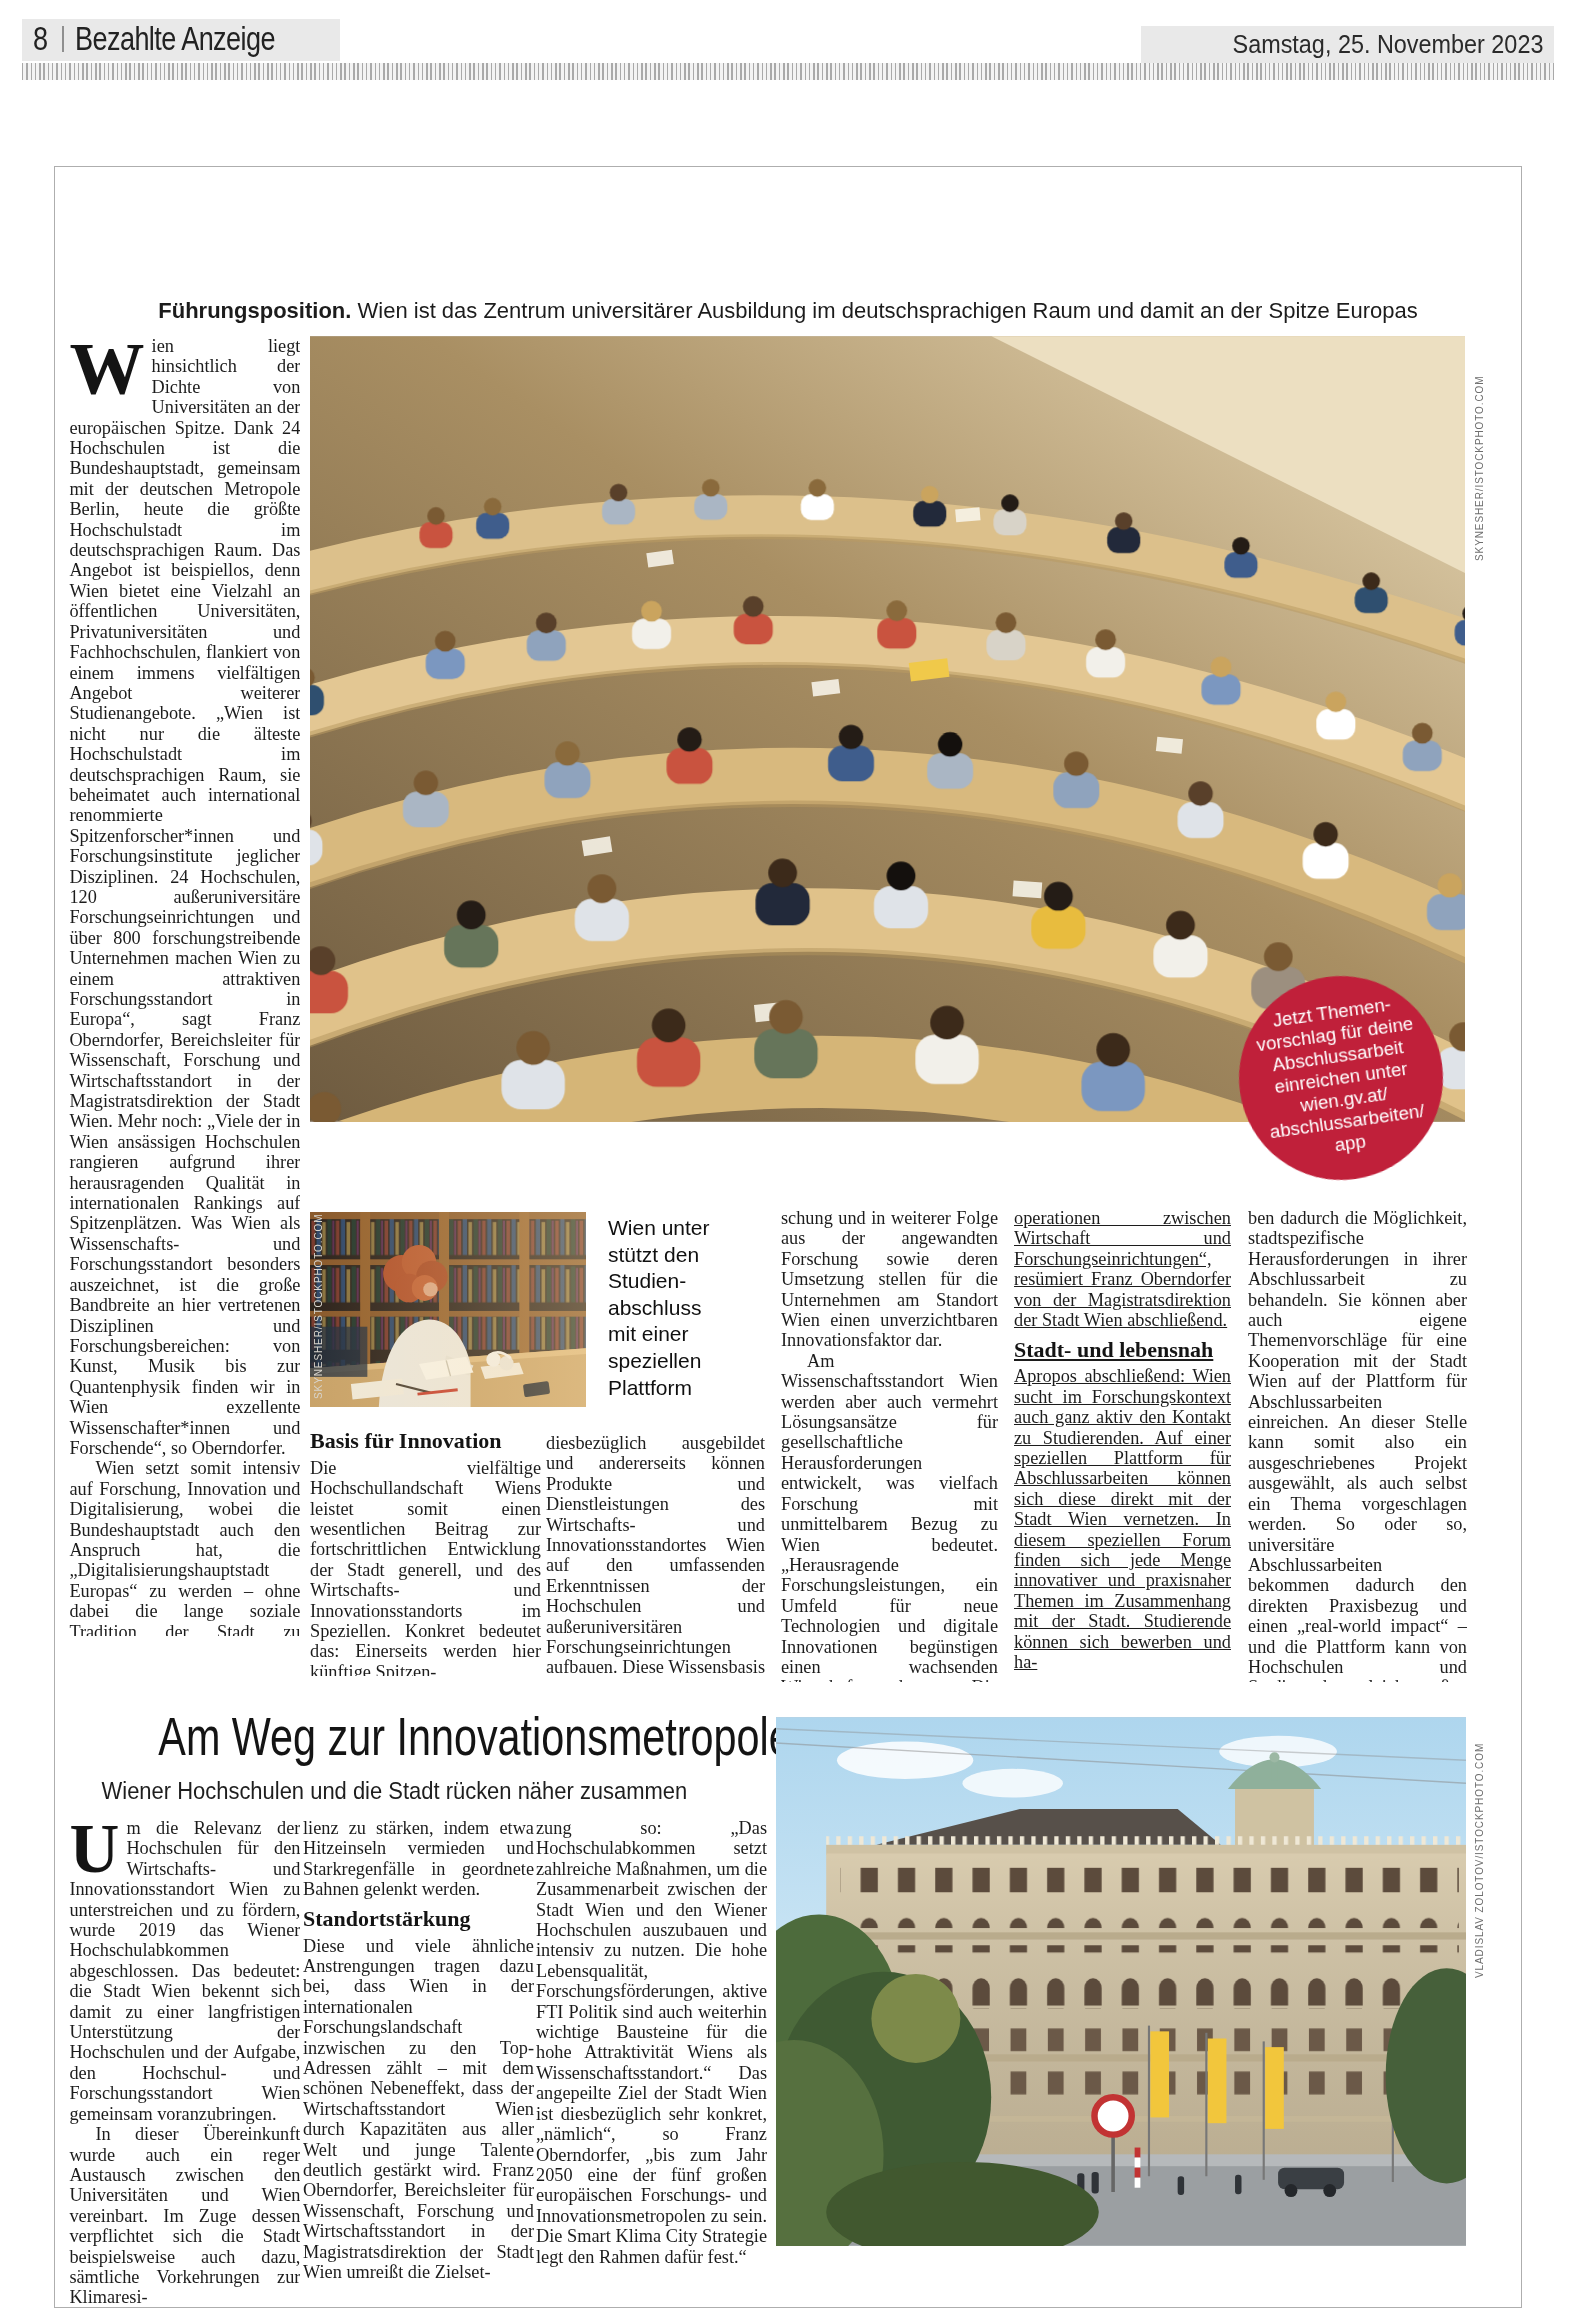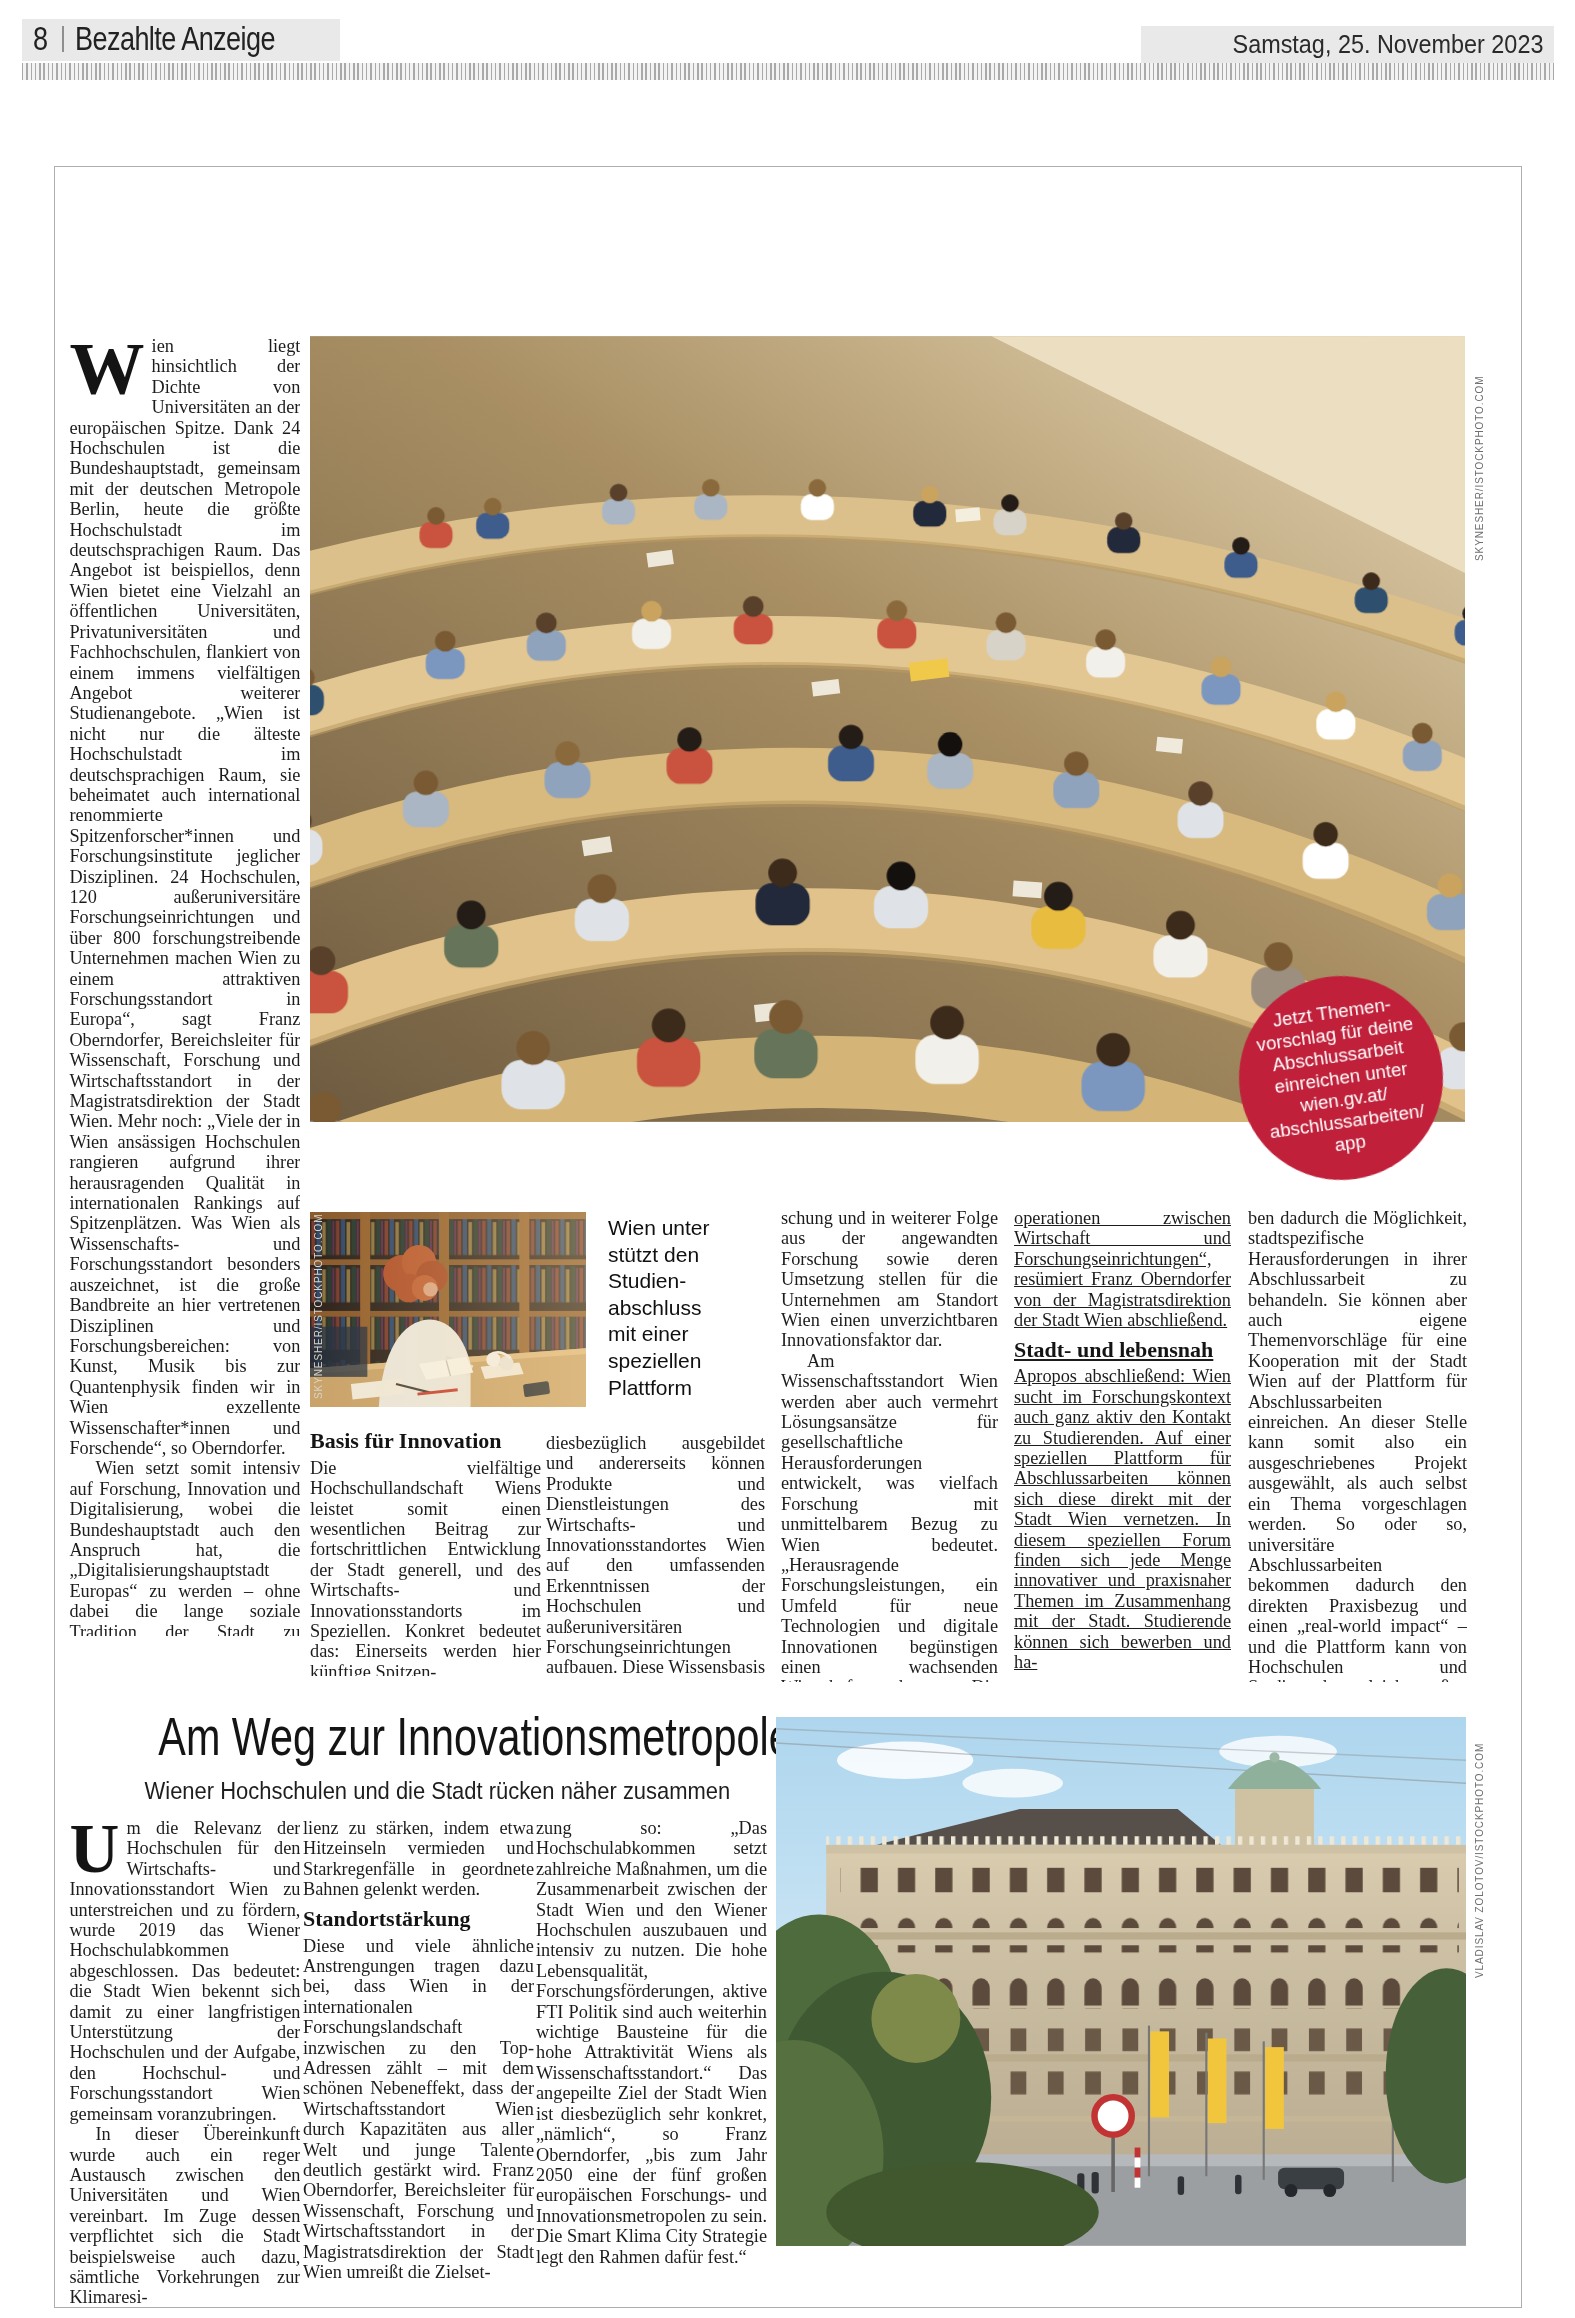--- a/index.html
+++ b/index.html
@@ -72,38 +72,41 @@
     background:#c0203a;transform:rotate(-8deg);display:flex;flex-direction:column;
     align-items:center;justify-content:center;color:#fff;text-align:center;
     font-size:18.7px;line-height:22px;z-index:5;
   }
   
   .libcap{position:absolute;left:553px;top:1048px;width:154px;font-size:21px;line-height:26.6px;color:#101010;}
   
   .a2-title{position:absolute;left:14.4px;top:1543px;width:693px;text-align:center;
     font-size:53px;color:#141414;line-height:1;}
   .a2-title span{display:inline-block;transform:scaleX(.78);transform-origin:center;white-space:nowrap;}
-  .a2-sub{position:absolute;left:14.4px;top:1610px;width:693px;text-align:right;font-size:24.4px;color:#1e1e1e;}
+  .a2-sub{position:absolute;left:14.4px;top:1610px;width:693px;text-align:left;font-size:24.4px;color:#1e1e1e;}
   .a2-sub span{display:inline-block;transform:scaleX(.9);transform-origin:center;white-space:nowrap;}
 </style>
 </head>
 <body>
 
 <div class="head-left">
   <span class="pgnum">8</span>
   <span class="head-div"></span>
   <span class="section">Bezahlte Anzeige</span>
 </div>
 <div class="head-right">
   <span>Samstag, 25. November 2023</span>
 </div>
 <div class="hatch"></div>
 
 <div class="frame">
 
+  <div class="a1-sub">
+    <span class="inner"><b>Führungsposition.</b><span> Wien ist das Zentrum universitärer Ausbildung im deutschsprachigen Raum und damit an der Spitze Europas</span></span>
+  </div>
 
   <div class="col" style="left:14.4px;top:169px;width:231px;height:1300px;">
     <p><span class="dropcap">W</span><span>ien liegt hinsichtlich der Dichte von Universitäten an der europäischen Spitze. Dank 24 Hochschulen ist die Bundeshauptstadt, gemeinsam mit der deutschen Metropole Berlin, heute die größte Hochschulstadt im deutschsprachigen Raum. Das Angebot ist beispiellos, denn Wien bietet eine Vielzahl an öffentlichen Universitäten, Privatuniversitäten und Fachhochschulen, flankiert von einem immens vielfältigen Angebot weiterer Studienangebote. „Wien ist nicht nur die älteste Hochschulstadt im deutschsprachigen Raum, sie beheimatet auch international renommierte Spitzenforscher*innen und Forschungsinstitute jeglicher Disziplinen. 24 Hochschulen, 120 außeruniversitäre Forschungseinrichtungen und über 800 forschungstreibende Unternehmen machen Wien zu einem attraktiven Forschungsstandort in Europa“, sagt Franz Oberndorfer, Bereichsleiter für Wissenschaft, Forschung und Wirtschaftsstandort in der Magistratsdirektion der Stadt Wien. Mehr noch: „Viele der in Wien ansässigen Hochschulen rangieren aufgrund ihrer herausragenden Qualität in internationalen Rankings auf Spitzenplätzen. Was Wien als Wissenschafts- und Forschungsstandort besonders auszeichnet, ist die große Bandbreite an hier vertretenen Disziplinen und Forschungsbereichen: von Kunst, Musik bis zur Quantenphysik finden wir in Wien exzellente Wissenschafter*innen und Forschende“, so Oberndorfer.</span></p>
     <p class="ind">Wien setzt somit intensiv auf Forschung, Innovation und Digitalisierung, wobei die Bundeshauptstadt auch den Anspruch hat, die „Digitalisierungshauptstadt Europas“ zu werden – ohne dabei die lange soziale Tradition der Stadt zu vernachlässigen. (Mehr zu Wien als Stadt der Digitalisierung auf der nächsten Seite.)</p>
   </div>
 
   <div class="photo" style="left:255px;top:169px;width:1155px;height:786px;">
     <svg width="1155" height="786" viewBox="0 0 1610 1095">
       <defs>
         <linearGradient id="hallbg" x1="0" y1="1" x2="1" y2="0">

